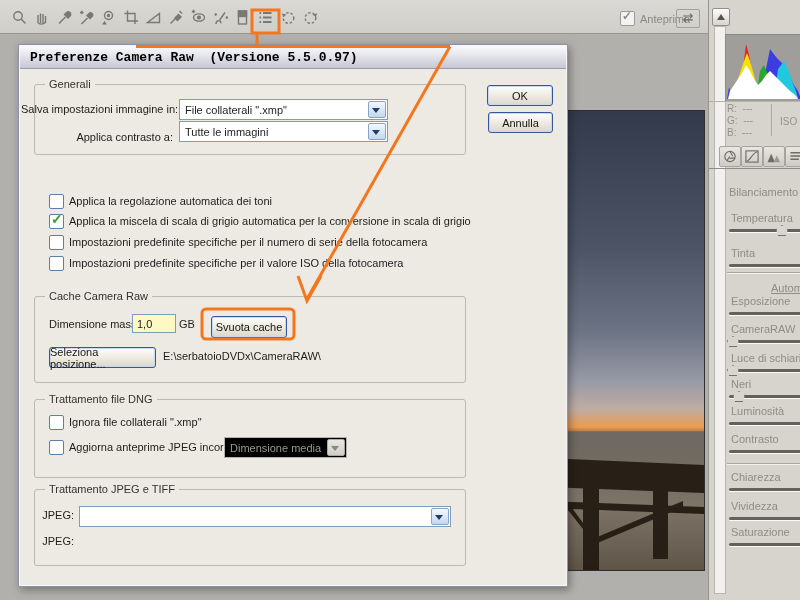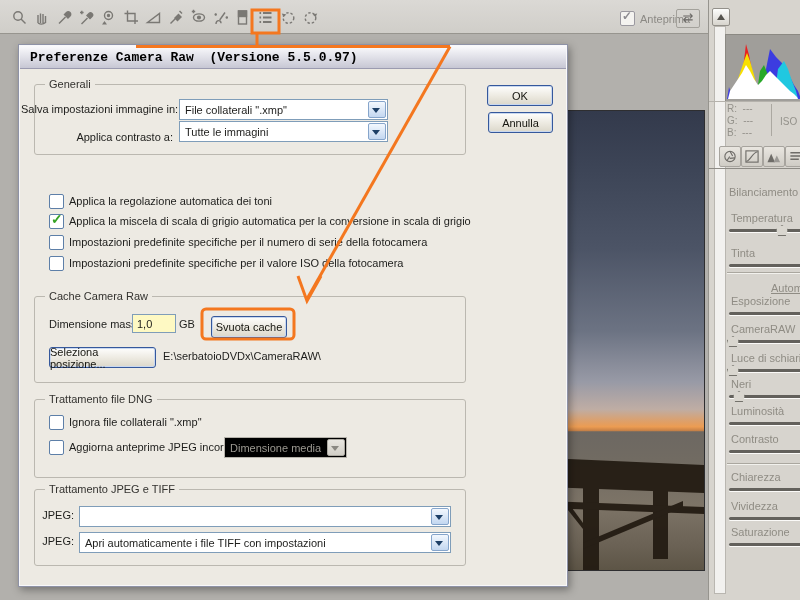--- a/index.html
+++ b/index.html
@@ -224,24 +224,20 @@
     </div>
 
     <div class="groupbox" style="left:15px;top:444px;width:430px;height:75px">
       <span class="gb-title">Trattamento JPEG e TIFF</span>
     </div>
     <div class="lbl r" style="left:20px;top:464px;width:35px">JPEG:</div>
     <div class="combo" style="left:60px;top:461px;width:370px;height:19px">
       <span class="cbtn"></span>
     </div>
     <div class="lbl r" style="left:20px;top:490px;width:35px">JPEG:</div>
-    <div class="combo" style="left:60px;top:487px;width:370px;height:19px">
-      <span class="val">Apri automaticamente i file TIFF con impostazioni</span>
-      <span class="cbtn"></span>
-    </div>
   </div>
 
   <div class="rcol">
     <div class="scroll-strip"></div>
     <div class="scroll-up"></div>
 
     <div class="hist">
       <svg width="158" height="64" viewBox="0 0 158 64">
         <polygon fill="#3C3CE0" points="36,64 40,34 44,14 50,22 56,28 62,38 68,50 72,56 75,64"></polygon>
         <polygon fill="#20C8E0" points="48,64 52,34 58,26 62,34 66,46 70,56 72,64"></polygon>

